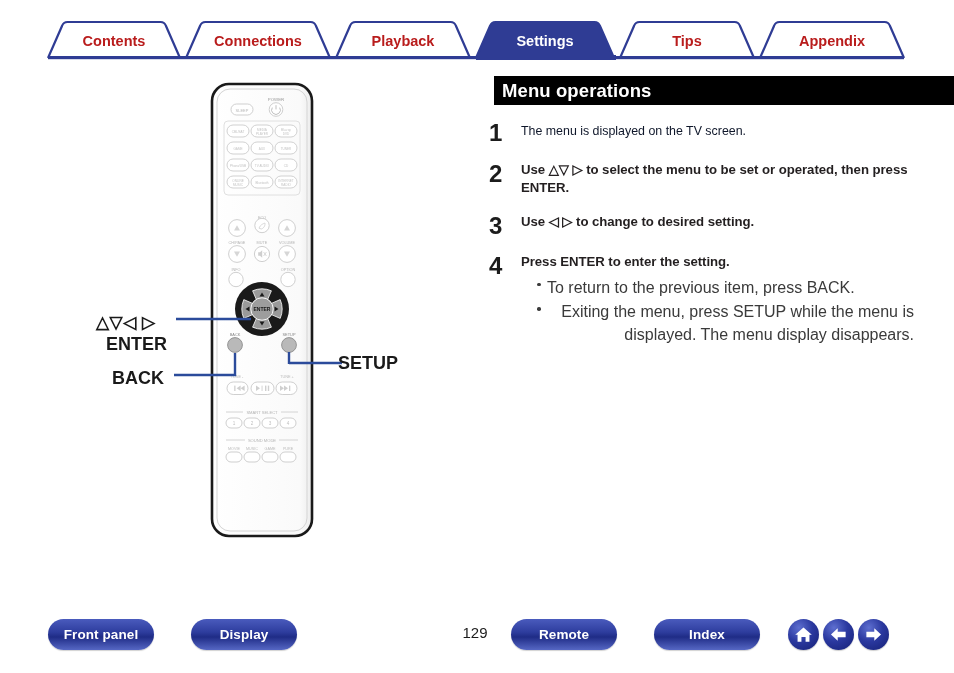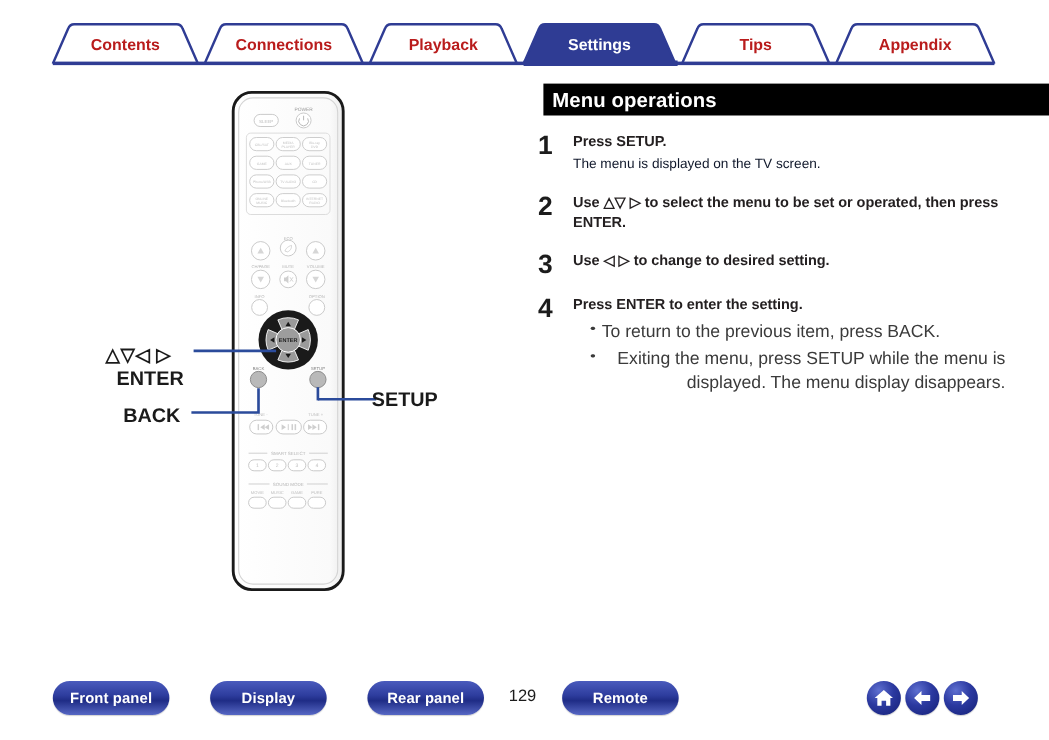--- a/index.html
+++ b/index.html
@@ -187,21 +187,20 @@
 
 <div id="section-heading">
   <span class="htext">Menu operations</span>
 </div>
 
 <div id="steps">
 
   <div class="step step1">
     <div class="step-num">1</div>
     <div class="step-body">
-      <div class="step-title">Press SETUP.</div>
       <div class="step-desc">The menu is displayed on the TV screen.</div>
     </div>
   </div>
 
   <div class="step step2">
     <div class="step-num">2</div>
     <div class="step-body">
       <div class="step-title" style="max-width:390px;">Use △▽ ▷ to select the menu to be set or operated, then press ENTER.</div>
     </div>
   </div>
@@ -423,25 +422,25 @@
   <div class="callout-text" style="left:16px; top:234px; font-size:17px; letter-spacing:0.5px;">△▽◁ ▷</div>
   <div class="callout-text" style="left:26px; top:256px; font-size:18px;">ENTER</div>
   <div class="callout-text" style="left:32px; top:290px; font-size:18px;">BACK</div>
   <div class="callout-text" style="left:258px; top:275px; font-size:18px;">SETUP</div>
 </div>
 
 <div id="bottomnav">
 
   <div class="navbtn" style="left:191px; top:7px; width:106px;">Display</div>
   <div class="navbtn" style="left:48px; top:7px; width:106px;">Front panel</div>
-  <div class="navbtn" style="left:334px; top:7px; width:106px;">Rear panel</div>
 
   <div id="page-number" style="left:458px; top:12px; width:34px; text-align:center;">129</div>
 
   <div class="navbtn" style="left:511px; top:7px; width:106px;">Remote</div>
+  <div class="navbtn" style="left:654px; top:7px; width:106px;">Index</div>
 
   <div class="navicon" style="left:788px; top:7px;">
     <svg width="19" height="19" viewBox="0 0 24 24">
       <path d="M12 3 L22.5 12.2 L19.5 12.2 L19.5 21 L14.6 21 L14.6 15.2 L9.4 15.2 L9.4 21 L4.5 21 L4.5 12.2 L1.5 12.2 Z" fill="#ffffff"></path>
     </svg>
   </div>
 
   <div class="navicon" style="left:823px; top:7px;">
     <svg width="19" height="19" viewBox="0 0 24 24">
       <path d="M11 4 L11 8.6 L21 8.6 L21 15.4 L11 15.4 L11 20 L2.5 12 Z" fill="#ffffff"></path>

